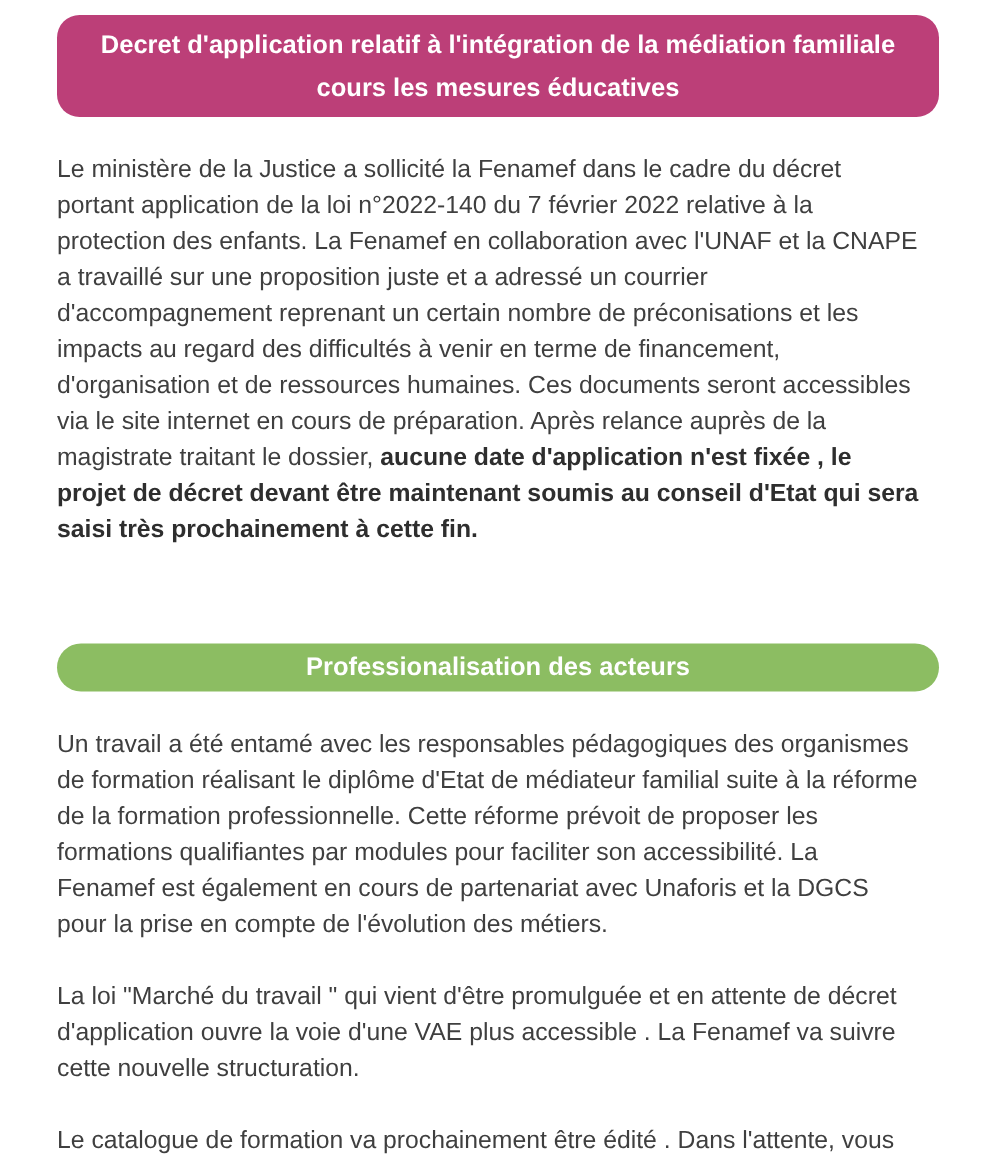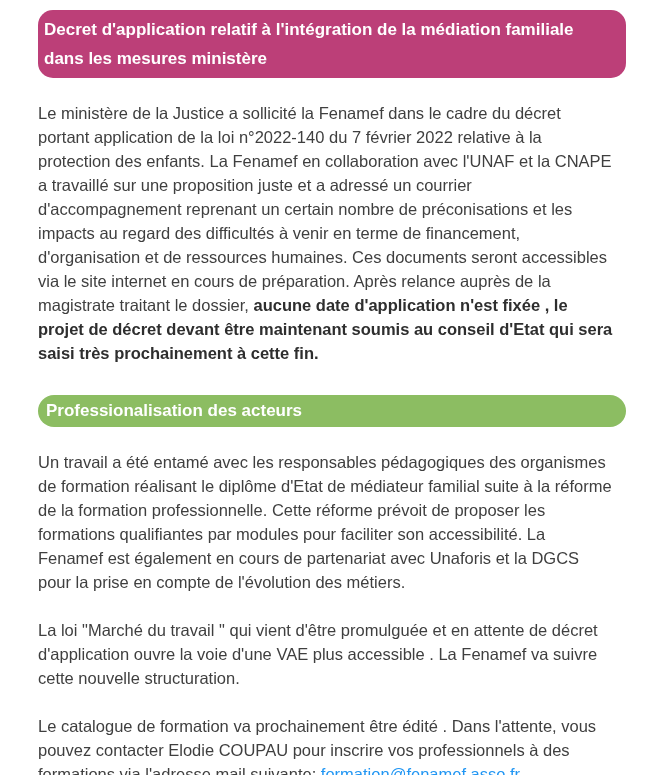--- a/index.html
+++ b/index.html
@@ -13,33 +13,33 @@
       min-height: 775px;
       margin: 0 auto;
       padding: 10px 38px 6px 38px;
       background: #ffffff;
       font-family: "Liberation Sans", "DejaVu Sans", sans-serif;
       color: #3f3f3f;
     }
     .banner {
       box-sizing: border-box;
       width: 100%;
-      text-align: left;
+      text-align: center;
       color: #ffffff;
       font-weight: bold;
     }
     .banner-pink {
       border-radius: 15px;
       padding: 5px 6px;
       font-size: 17px;
       line-height: 29px;
       background: #bc3f78;
     }
     .banner-green {
-      margin-top: 30px;
+      margin-top: 64px;
       border-radius: 16px;
       padding: 6px 8px;
       font-size: 17px;
       line-height: 20px;
       background: #8cbd62;
     }
     .banner-line {
       display: block;
       white-space: nowrap;
     }
@@ -62,21 +62,21 @@
       text-align: right;
     }
   </style>
 </head>
 <body>
 
 <main class="page" style="color: rgb(63, 63, 63);">
 
   <header class="banner banner-pink" style="background-color: rgb(188, 63, 120);">
     <span class="banner-line">Decret d'application relatif à l'intégration de la médiation familiale</span>
-    <span class="banner-line">dans les mesures ministère</span>
+    <span class="banner-line">cours les mesures éducatives</span>
   </header>
 
   <p class="body-text">
     <span>Le ministère de la Justice a sollicité la Fenamef dans le cadre du décret portant application de la loi n°2022-140 du 7 février 2022 relative à la protection des enfants. La Fenamef en collaboration avec l'UNAF et la CNAPE a travaillé sur une proposition juste et a adressé un courrier d'accompagnement reprenant un certain nombre de préconisations et les impacts au regard des difficultés à venir en terme de financement, d'organisation et de ressources humaines. Ces documents seront accessibles via le site internet en cours de préparation. Après relance auprès de la magistrate traitant le dossier, </span><strong>aucune date d'application n'est fixée , le projet de décret devant être maintenant soumis au conseil d'Etat qui sera saisi très prochainement à cette fin.</strong>
   </p>
 
   <header class="banner banner-green" style="background-color: rgb(140, 189, 98);">
     <span>Professionalisation des acteurs</span>
   </header>
 

